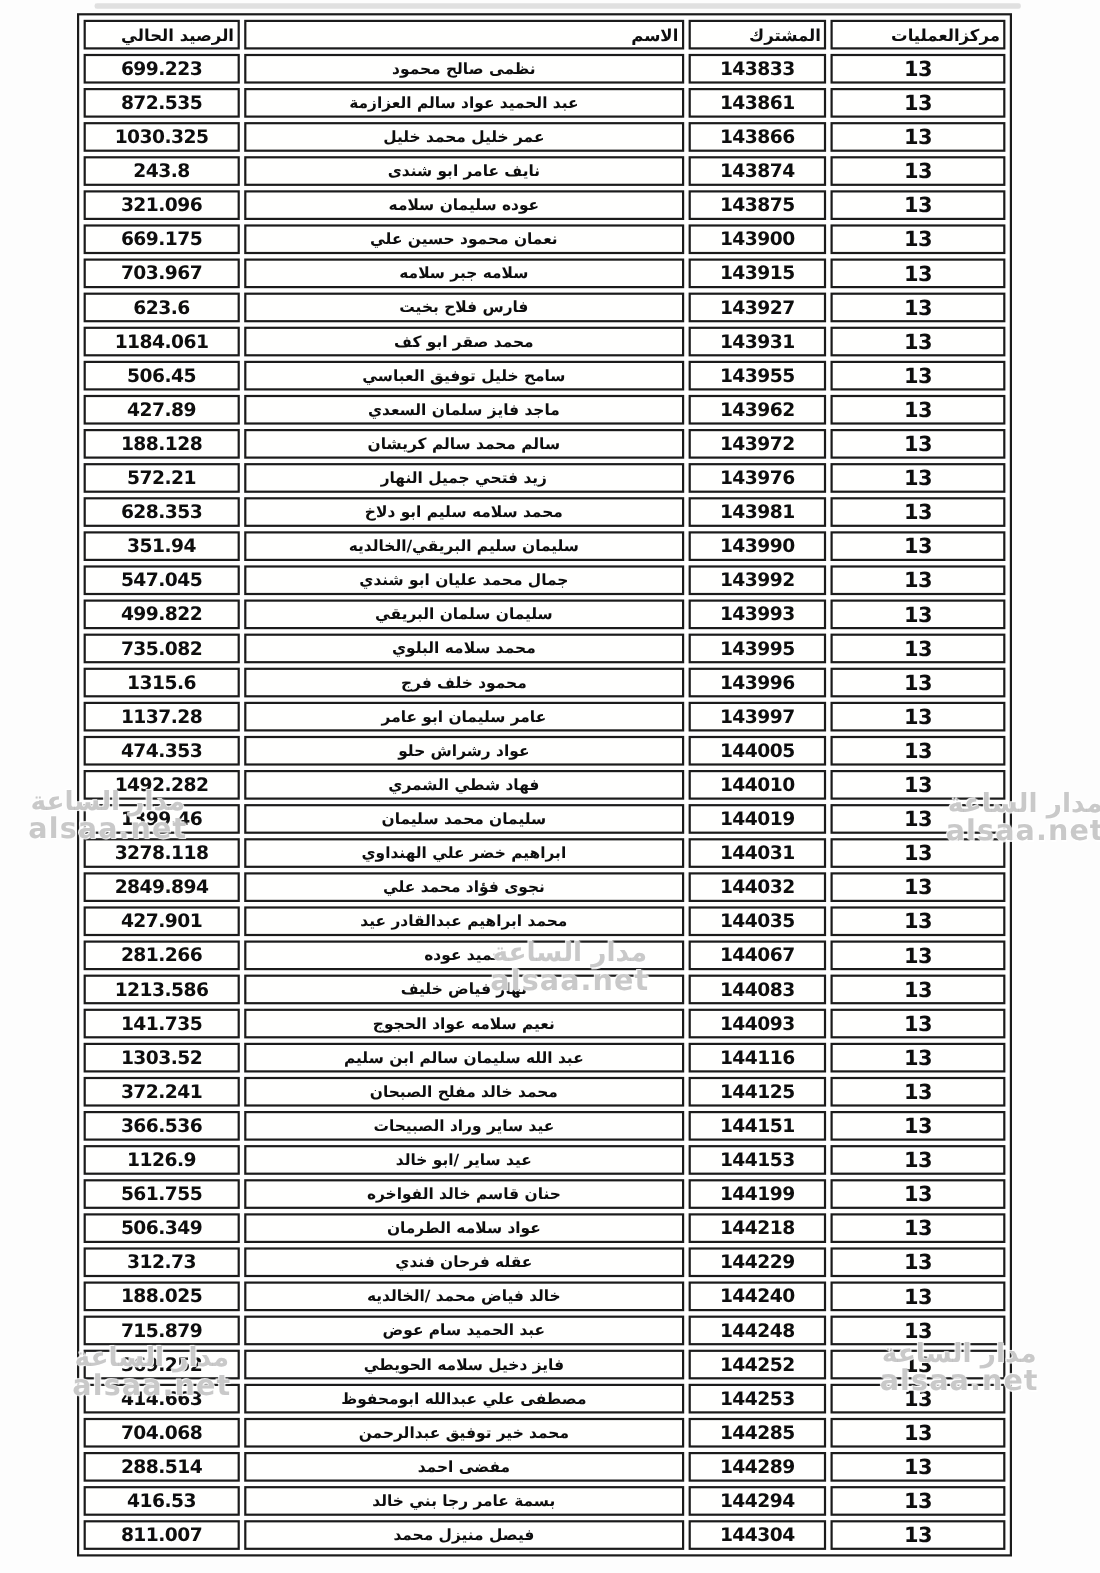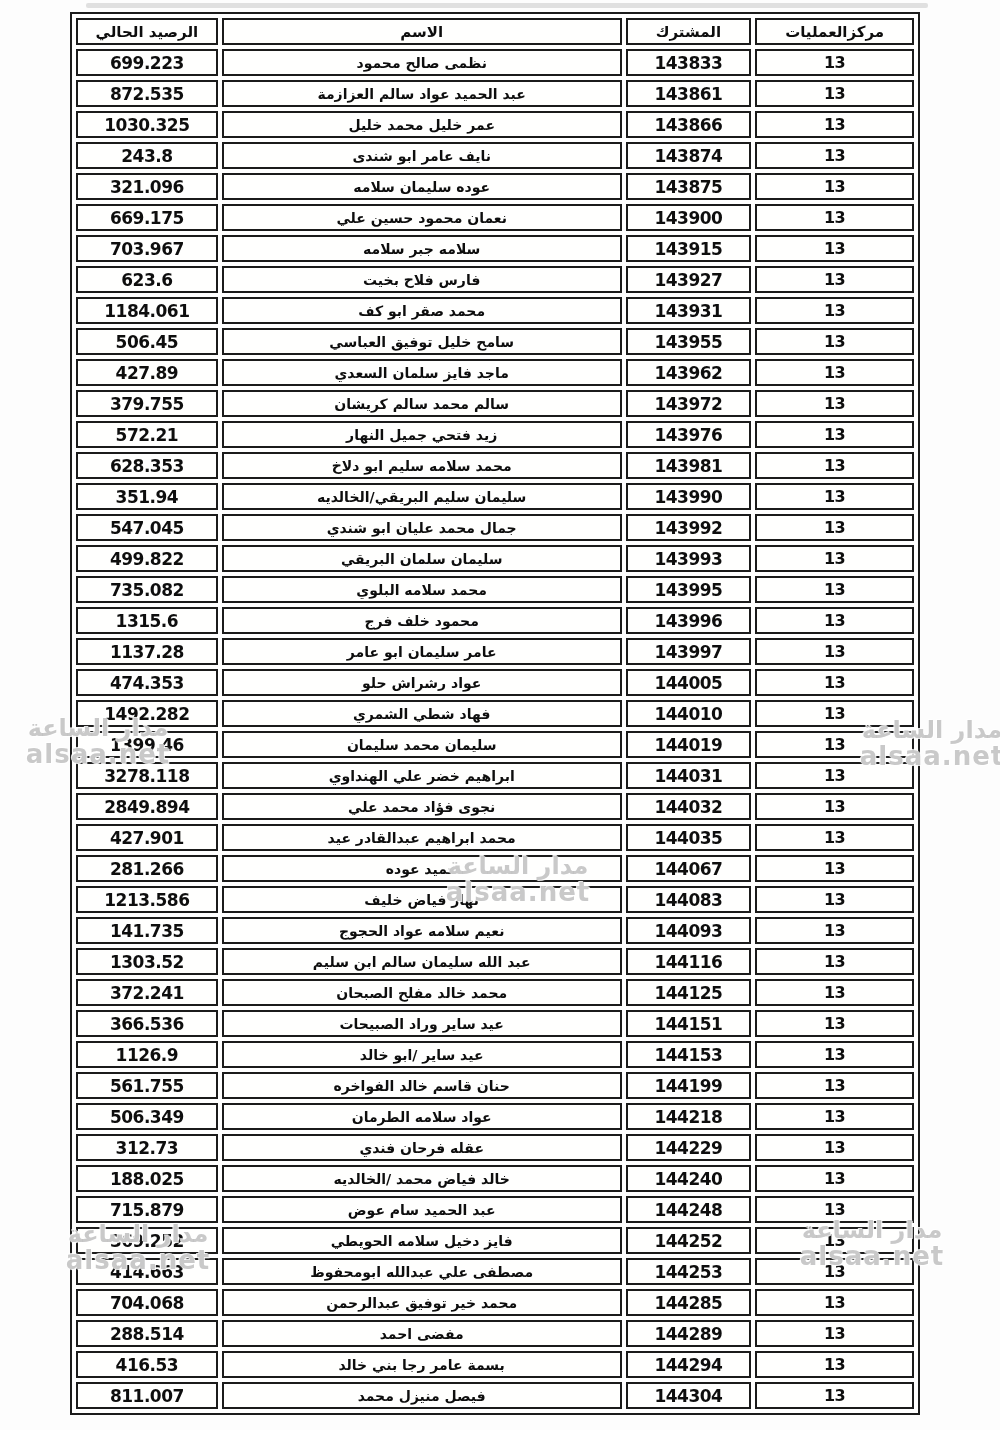--- a/index.html
+++ b/index.html
@@ -48,32 +48,33 @@
     text-align: center;
     vertical-align: middle;
     color: #0e0e0e;
     font-weight: bold;
     overflow: hidden;
     white-space: nowrap;
     background: #fffffe;
   }
   table.balance th {
     font-size: 15px;
+    text-align: right;
   }
   col.c-ops  { width: 158px; }
   col.c-sub  { width: 125px; }
   col.c-name { width: 398px; }
   col.c-bal  { width: 141px; }
   td.cell-name { font-size: 14px; }
   td.cell-num {
     font-size: 17px;
     letter-spacing: -0.5px;
     font-family: "DejaVu Sans", sans-serif;
   }
-  td.cell-ops { font-size: 16px; letter-spacing: -0.5px; }
+  td.cell-ops { font-size: 19px; letter-spacing: -0.5px; }
   
   .wm {
     position: absolute;
     width: 240px;
     text-align: center;
     pointer-events: none;
     z-index: 6;
     line-height: 1.05;
     color: rgba(186,186,186,0.78);
     text-shadow: 0 0 2px rgba(255,255,255,.95), 1px 1px 0 rgba(255,255,255,.85), -1px -1px 0 rgba(255,255,255,.85);
@@ -185,21 +186,21 @@
     <td class="cell-ops cell-num">13</td>
     <td class="cell-num">143962</td>
     <td class="cell-name">ماجد فايز سلمان السعدي</td>
     <td class="cell-num">427.89</td>
   </tr>
 
   <tr>
     <td class="cell-ops cell-num">13</td>
     <td class="cell-num">143972</td>
     <td class="cell-name">سالم محمد سالم كريشان</td>
-    <td class="cell-num">379.755</td>
+    <td class="cell-num">188.128</td>
   </tr>
 
   <tr>
     <td class="cell-ops cell-num">13</td>
     <td class="cell-num">143976</td>
     <td class="cell-name">زيد فتحي جميل النهار</td>
     <td class="cell-num">572.21</td>
   </tr>
 
   <tr>

